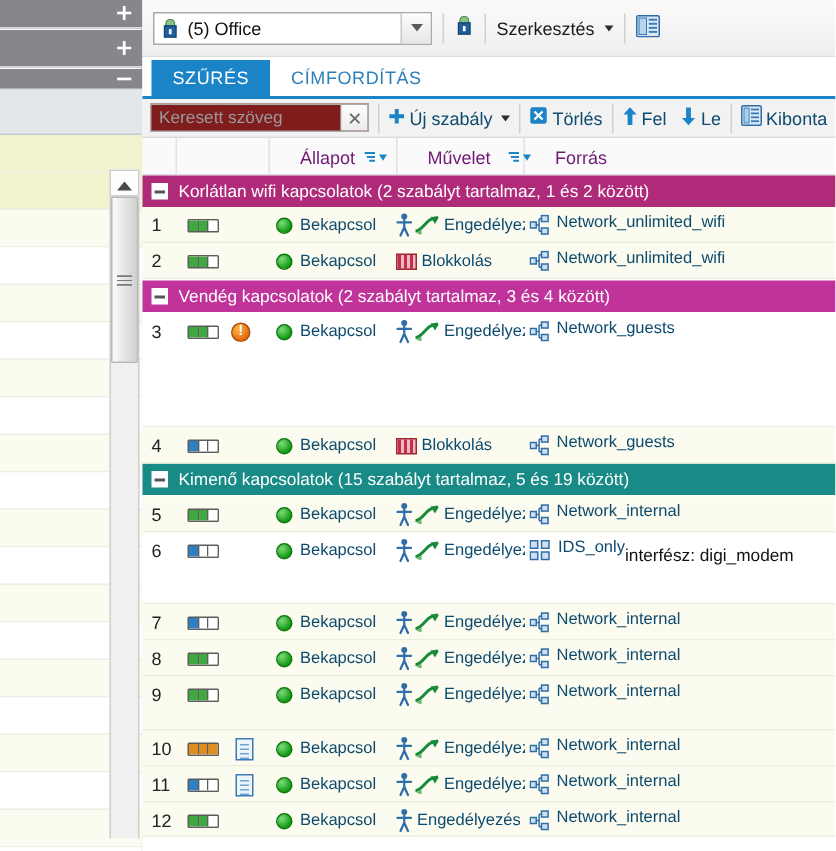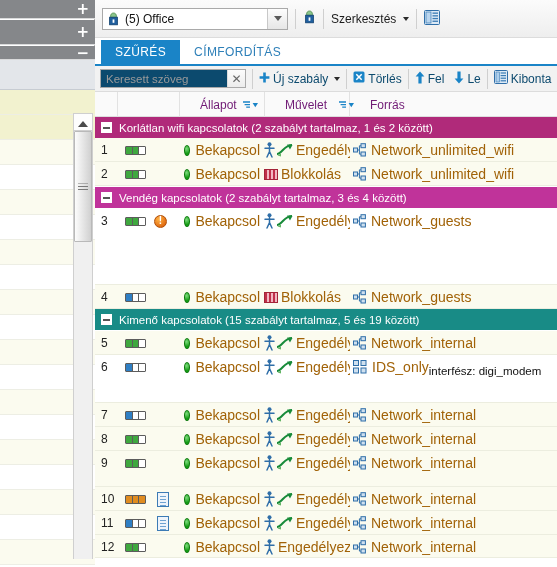--- a/index.html
+++ b/index.html
@@ -109,21 +109,21 @@
   .tab.active { background: #1a84c7; color: #ffffff; }
   .tab.inactive { color: #2d7fb8; }
 
   
   .tool2 {
     height: 26px; width: 462px; background: #f2f2f2;
     border-bottom: 1px solid #dcdcdc;
     display: flex; align-items: center; padding: 0 3px;
   }
   .search-box {
-    width: 146px; height: 19px; background: #0c4a6e; border: 1px solid #a9a9a9;
+    width: 146px; height: 19px; background: #7f1d1d; border: 1px solid #a9a9a9;
     display: flex; align-items: center; position: relative; margin-left: 2px;
   }
   .search-box .ph { font-size: 11.5px; color: #9a9a9a; padding-left: 5px; }
   .search-box .clear {
     position: absolute; right: 0; top: 0; width: 18px; height: 17px;
     display: flex; align-items: center; justify-content: center;
     color: #666; font-size: 12px; border-left: 1px solid #dcdcdc;
     background: linear-gradient(to bottom,#fcfcfc,#ececec);
   }
   .t2-item { display: flex; align-items: center; gap: 3px; white-space: nowrap; }
@@ -155,21 +155,21 @@
   }
   .grp .box .minus { width: 7px; height: 2px; background: #555; }
   .row {
     position: absolute; left: 0; width: 462px;
     border-bottom: 1px solid #eceddf;
   }
   .row.cream { background: #fbfbef; }
   .row.white { background: #ffffff; }
   .cell { position: absolute; top: 0; display: flex; align-items: center; height: 24px; }
   .cell.num { font-size: 12px; color: #222; }
-  .txt { font-size: 14px; color: #a16207; white-space: nowrap; }
+  .txt { font-size: 11px; color: #0c4a6e; white-space: nowrap; }
   .txt-sub { font-size: 11.5px; color: #111; white-space: nowrap; }
   .clip { overflow: hidden; }
 
   
   .seg {
     width: 21px; height: 9px; display: flex; border: 1px solid #5c5c5c; border-radius: 1px; overflow: hidden;
   }
   .seg i { display:block; flex:1; border-right: 1px solid #5c5c5c; }
   .seg i:last-child { border-right: none; }
   .seg.g i:nth-child(1), .seg.g i:nth-child(2) { background: #3fa83f; }

